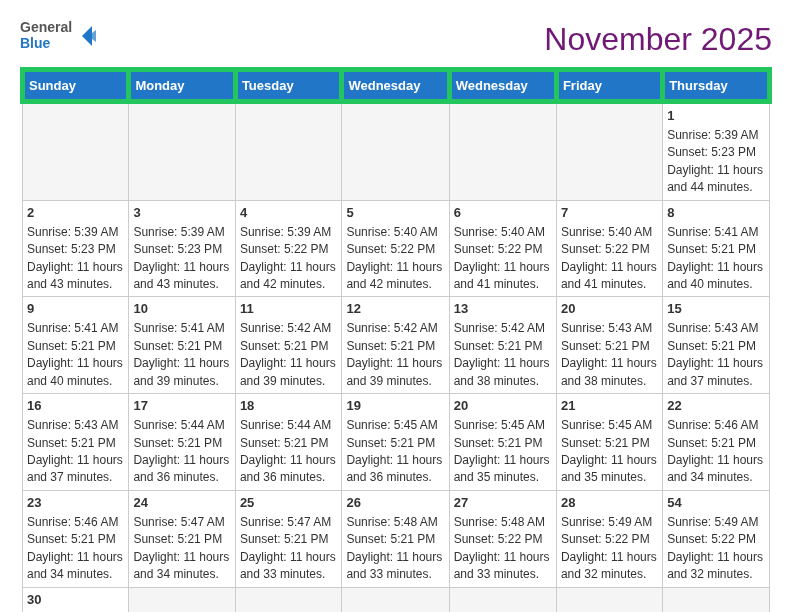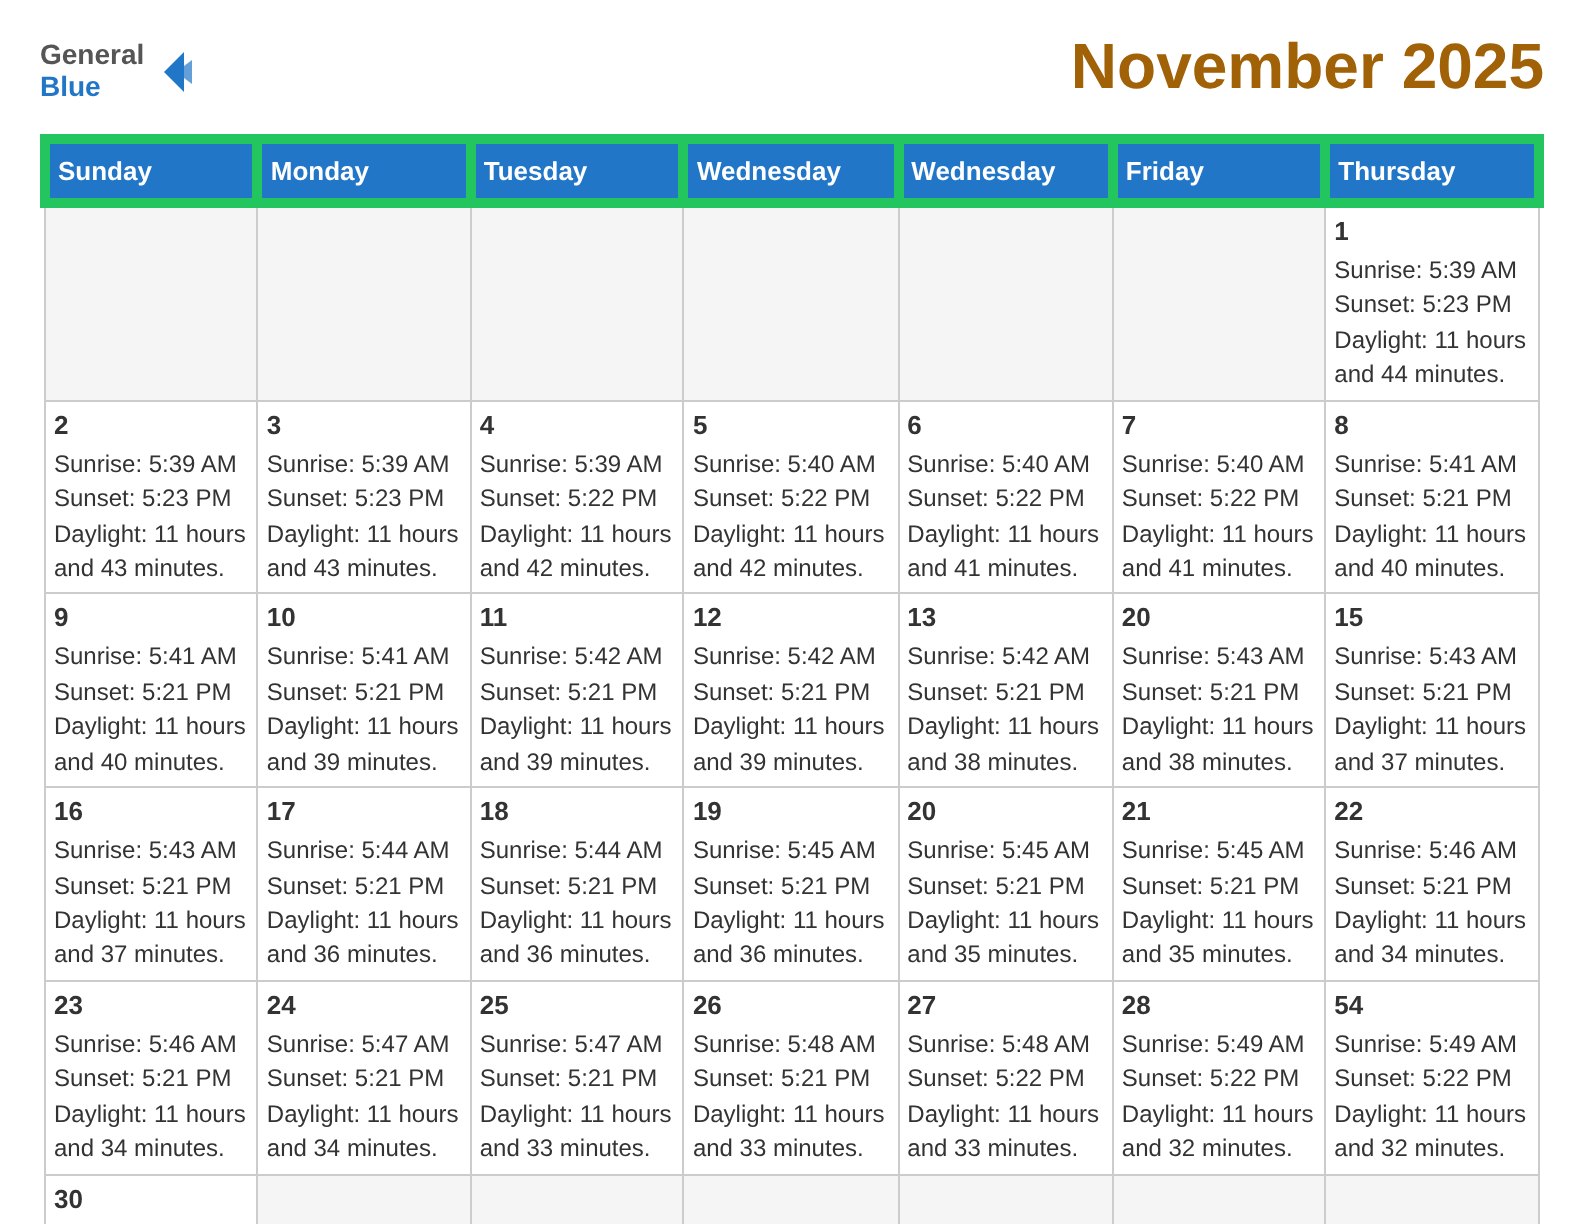--- a/index.html
+++ b/index.html
@@ -6,41 +6,41 @@
     body {
       font-family: Arial, sans-serif;
       background: #fff;
       width: 792px;
       min-height: 612px;
       padding: 16px 20px;
     }
     .header-section {
       display: flex;
       justify-content: space-between;
-      align-items: flex-start;
+      align-items: flex-end;
       margin-bottom: 10px;
     }
     .logo {
       display: flex;
       flex-direction: column;
       align-items: flex-start;
     }
     .logo-text {
       font-size: 18px;
       font-weight: normal;
       color: #333;
       line-height: 1.1;
     }
     .title-section {
       text-align: right;
     }
     .month-title {
       font-size: 32px;
-      font-weight: bold;
-      color: #a16207;
+      font-weight: normal;
+      color: #701a75;
       line-height: 1.1;
     }
     .location-title {
       font-size: 14px;
       color: #555;
     }
     .calendar-table {
       width: 100%;
       border-collapse: collapse;
       border: 1px solid #ccc;

